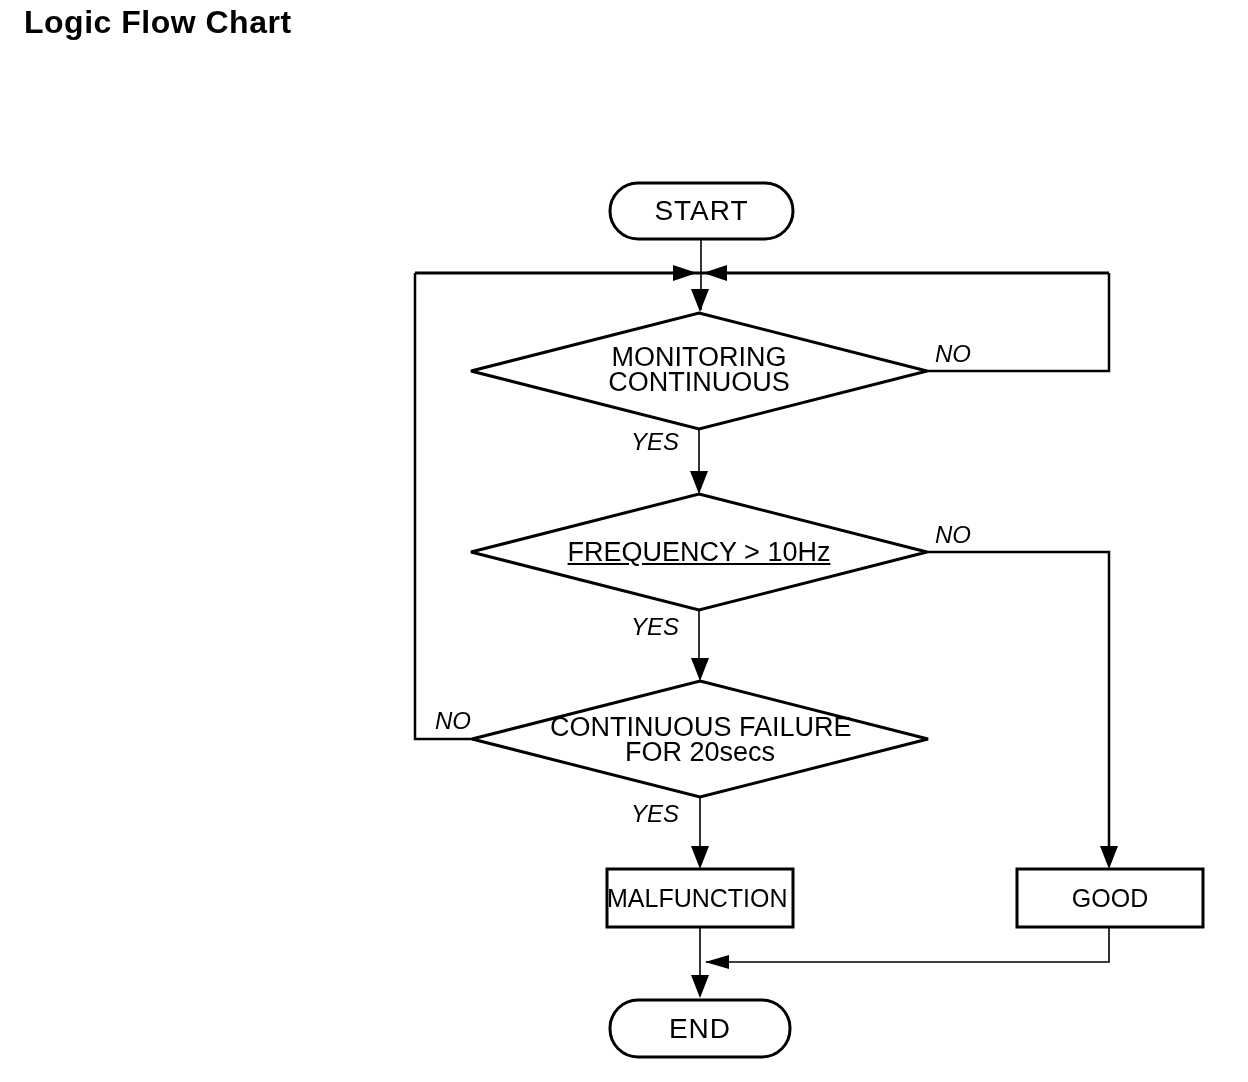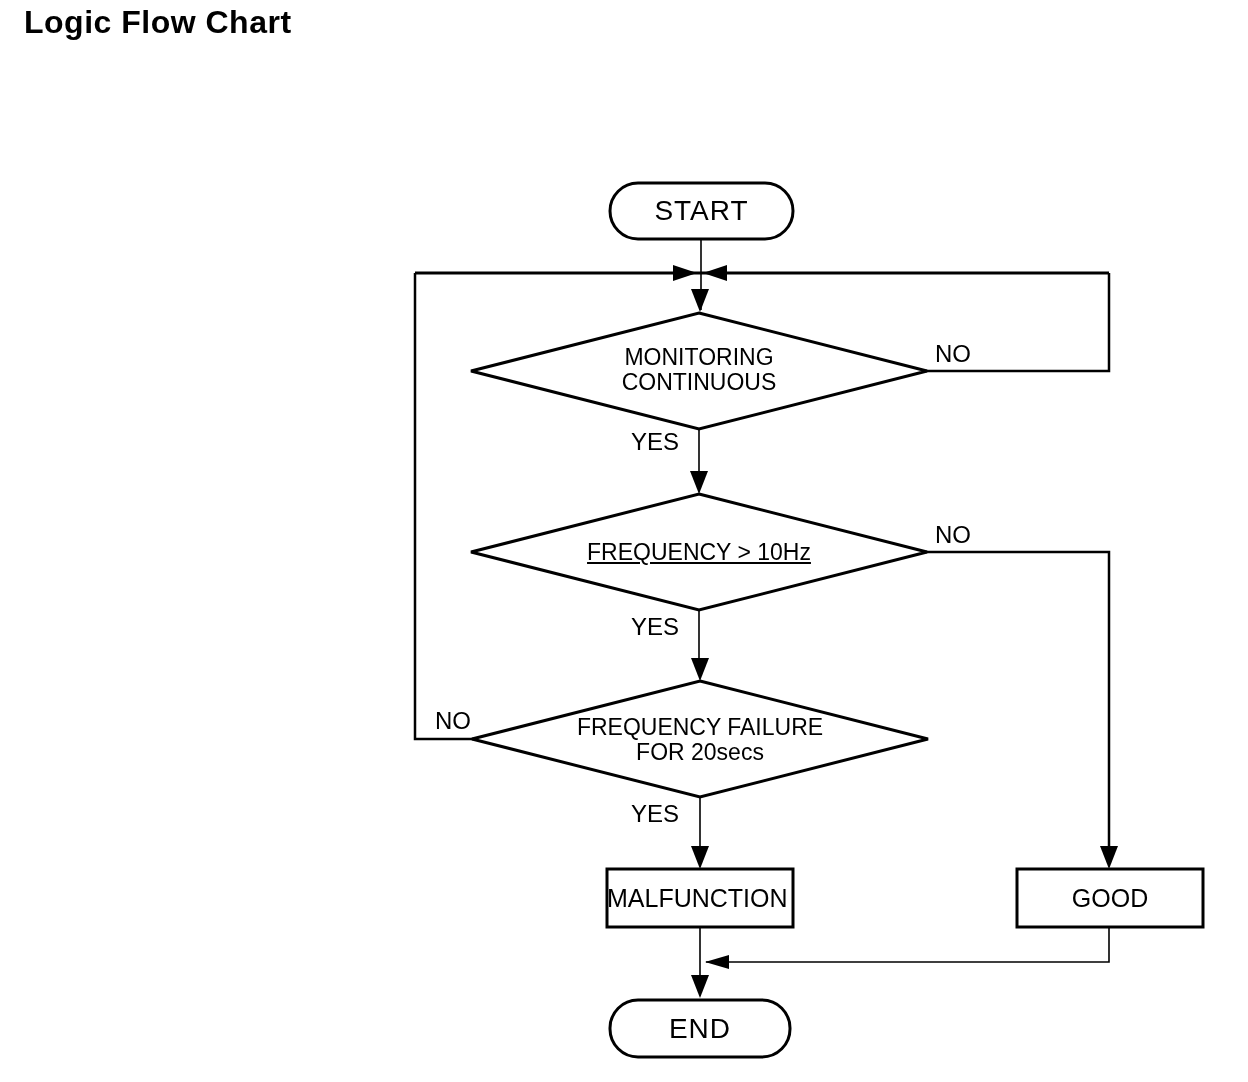--- a/index.html
+++ b/index.html
@@ -26,38 +26,39 @@
     left: 24px;
     top: 4px;
     font-size: 32px;
     font-weight: bold;
     letter-spacing: 0.5px;
     white-space: nowrap;
   }
   .node-label {
     position: absolute;
     text-align: center;
-    font-size: 23px;
+    font-size: 27px;
     line-height: 25px;
     white-space: nowrap;
   }
   .terminator-label {
     font-size: 28px;
     letter-spacing: 1px;
   }
   .box-label {
     font-size: 25px;
   }
   .edge-label {
     position: absolute;
     width: 80px;
     text-align: center;
     font-size: 24px;
     line-height: 26px;
     white-space: nowrap;
+    font-style: italic;
   }
   svg line, svg path, svg polyline {
     stroke: #000000;
     fill: none;
   }
   svg polygon.arrowhead {
     fill: #000000;
     stroke: none;
   }
   svg .shape {
@@ -108,21 +109,21 @@
   <div class="node-label terminator-label" style="left:610px; top:183px; width:183px; line-height:56px;">START</div>
 
   <div class="node-label" style="left:549px; top:345px; width:300px;">
     <span>MONITORING</span><br>
     <span>CONTINUOUS</span>
   </div>
 
   <div class="node-label" style="left:549px; top:540px; width:300px;text-decoration:underline;">FREQUENCY &gt; 10Hz</div>
 
   <div class="node-label" style="left:550px; top:715px; width:300px;">
-    <span>FREQUENCY FAILURE</span><br>
+    <span>CONTINUOUS FAILURE</span><br>
     <span>FOR 20secs</span>
   </div>
 
   <div class="node-label box-label" style="left:607px; top:869px; width:158px; line-height:58px;">MALFUNCTION</div>
 
   <div class="node-label terminator-label" style="left:610px; top:1000px; width:180px; line-height:57px;">END</div>
 
   <div class="node-label box-label" style="left:1017px; top:869px; width:186px; line-height:58px;">GOOD</div>
 
   <div class="edge-label" style="left:615px; top:429px;">YES</div>

